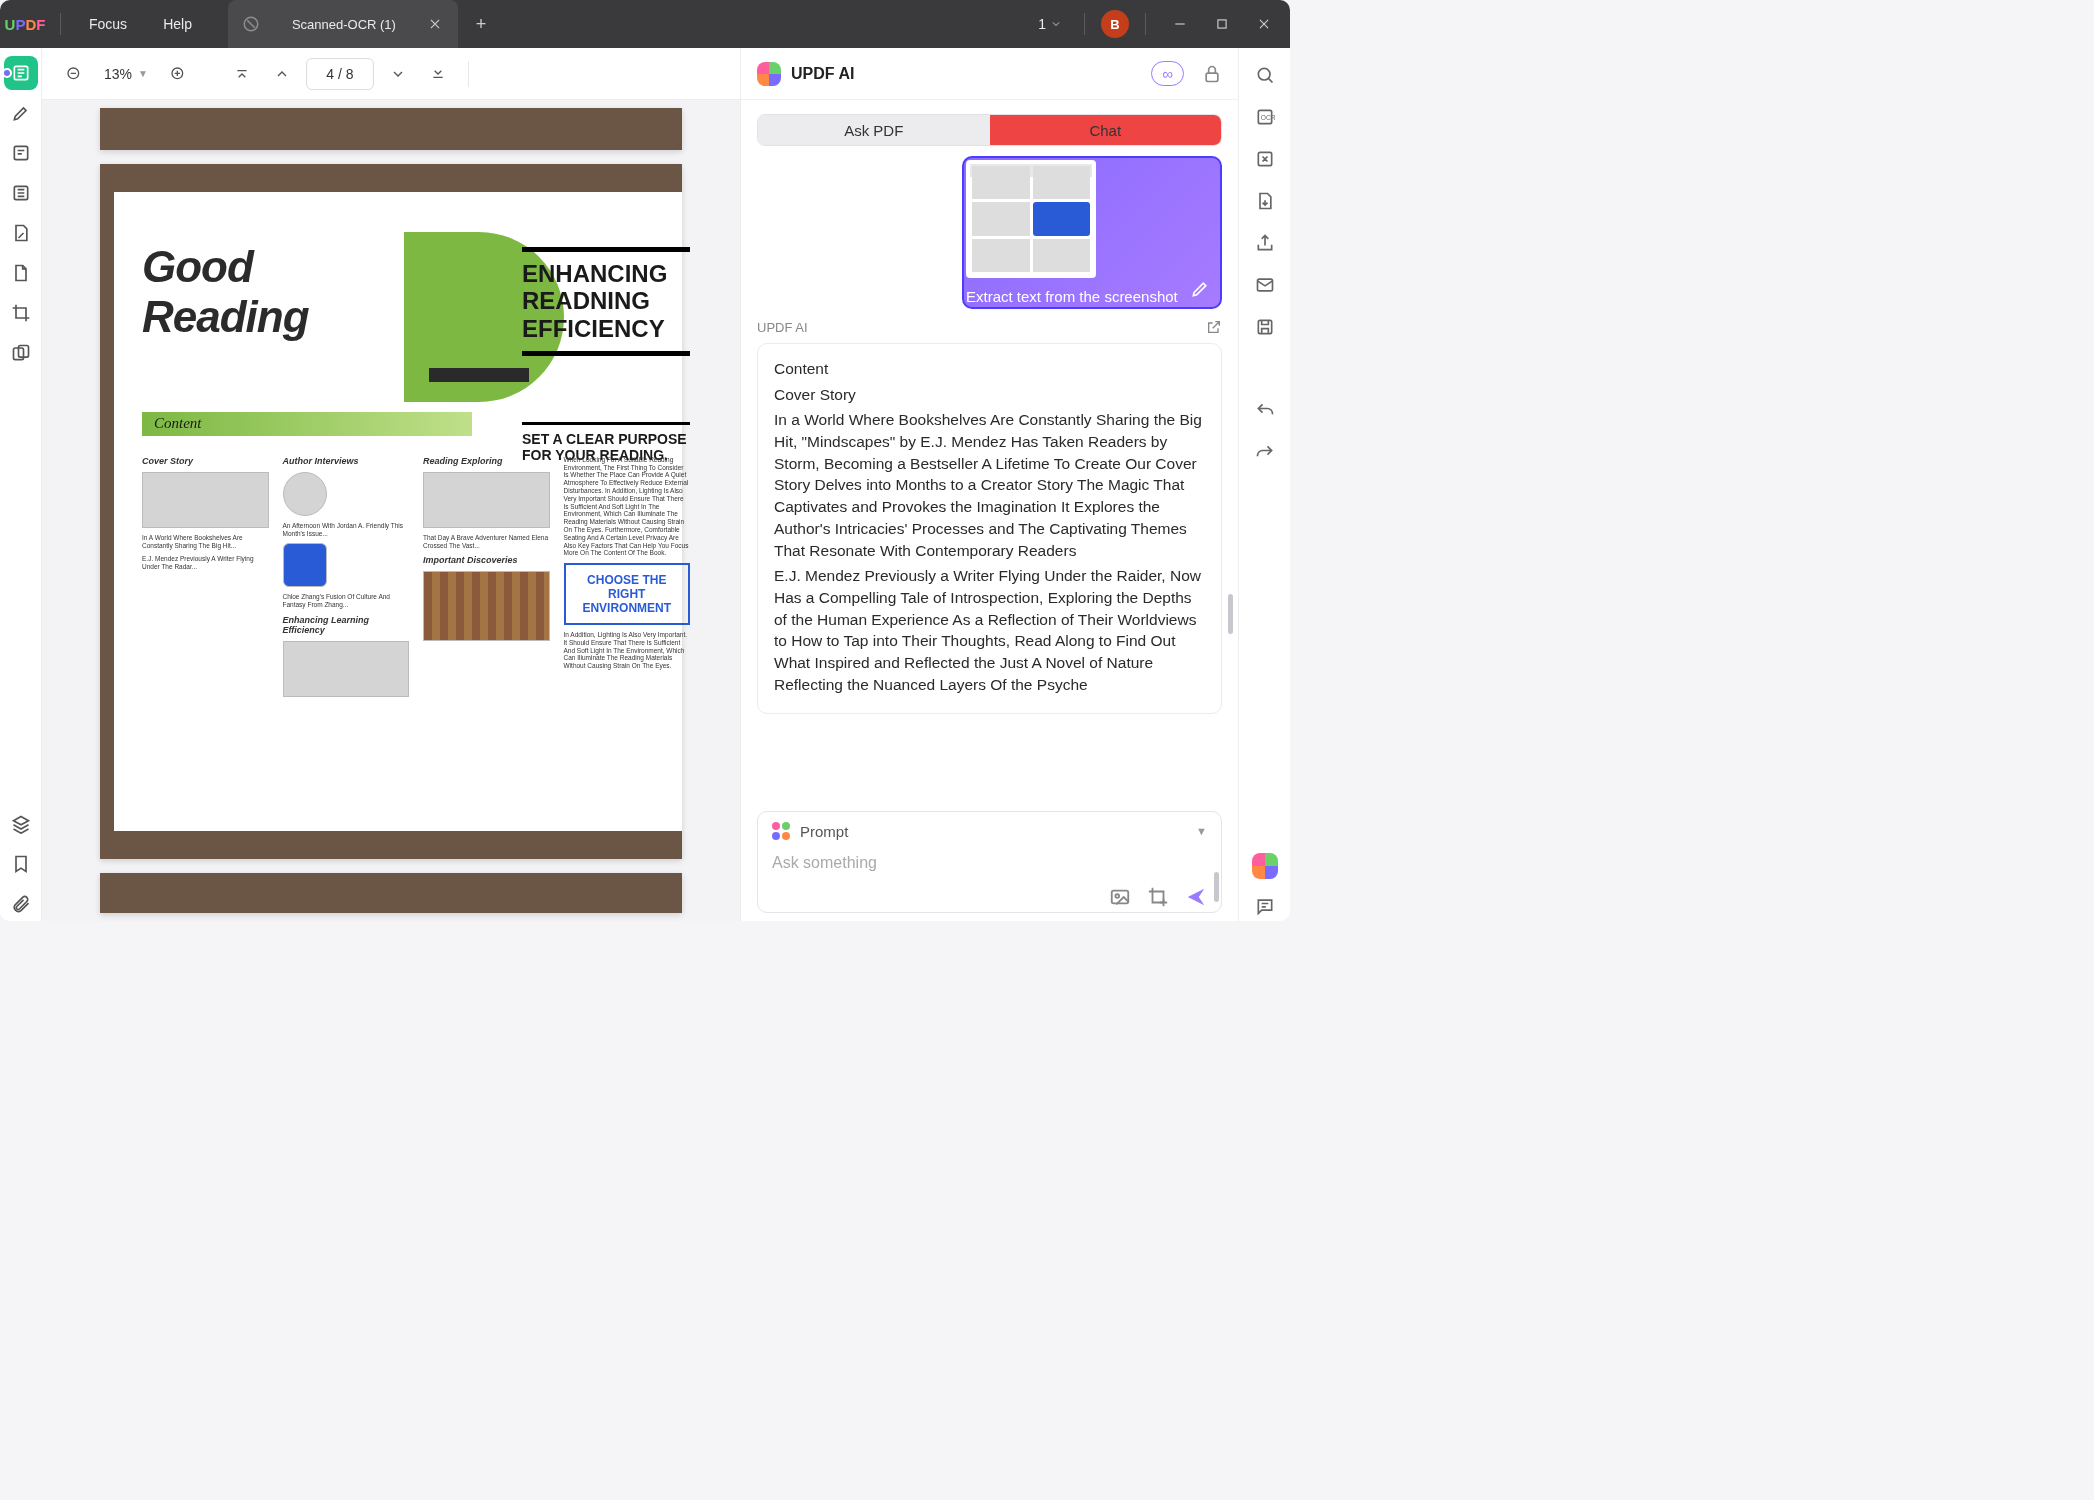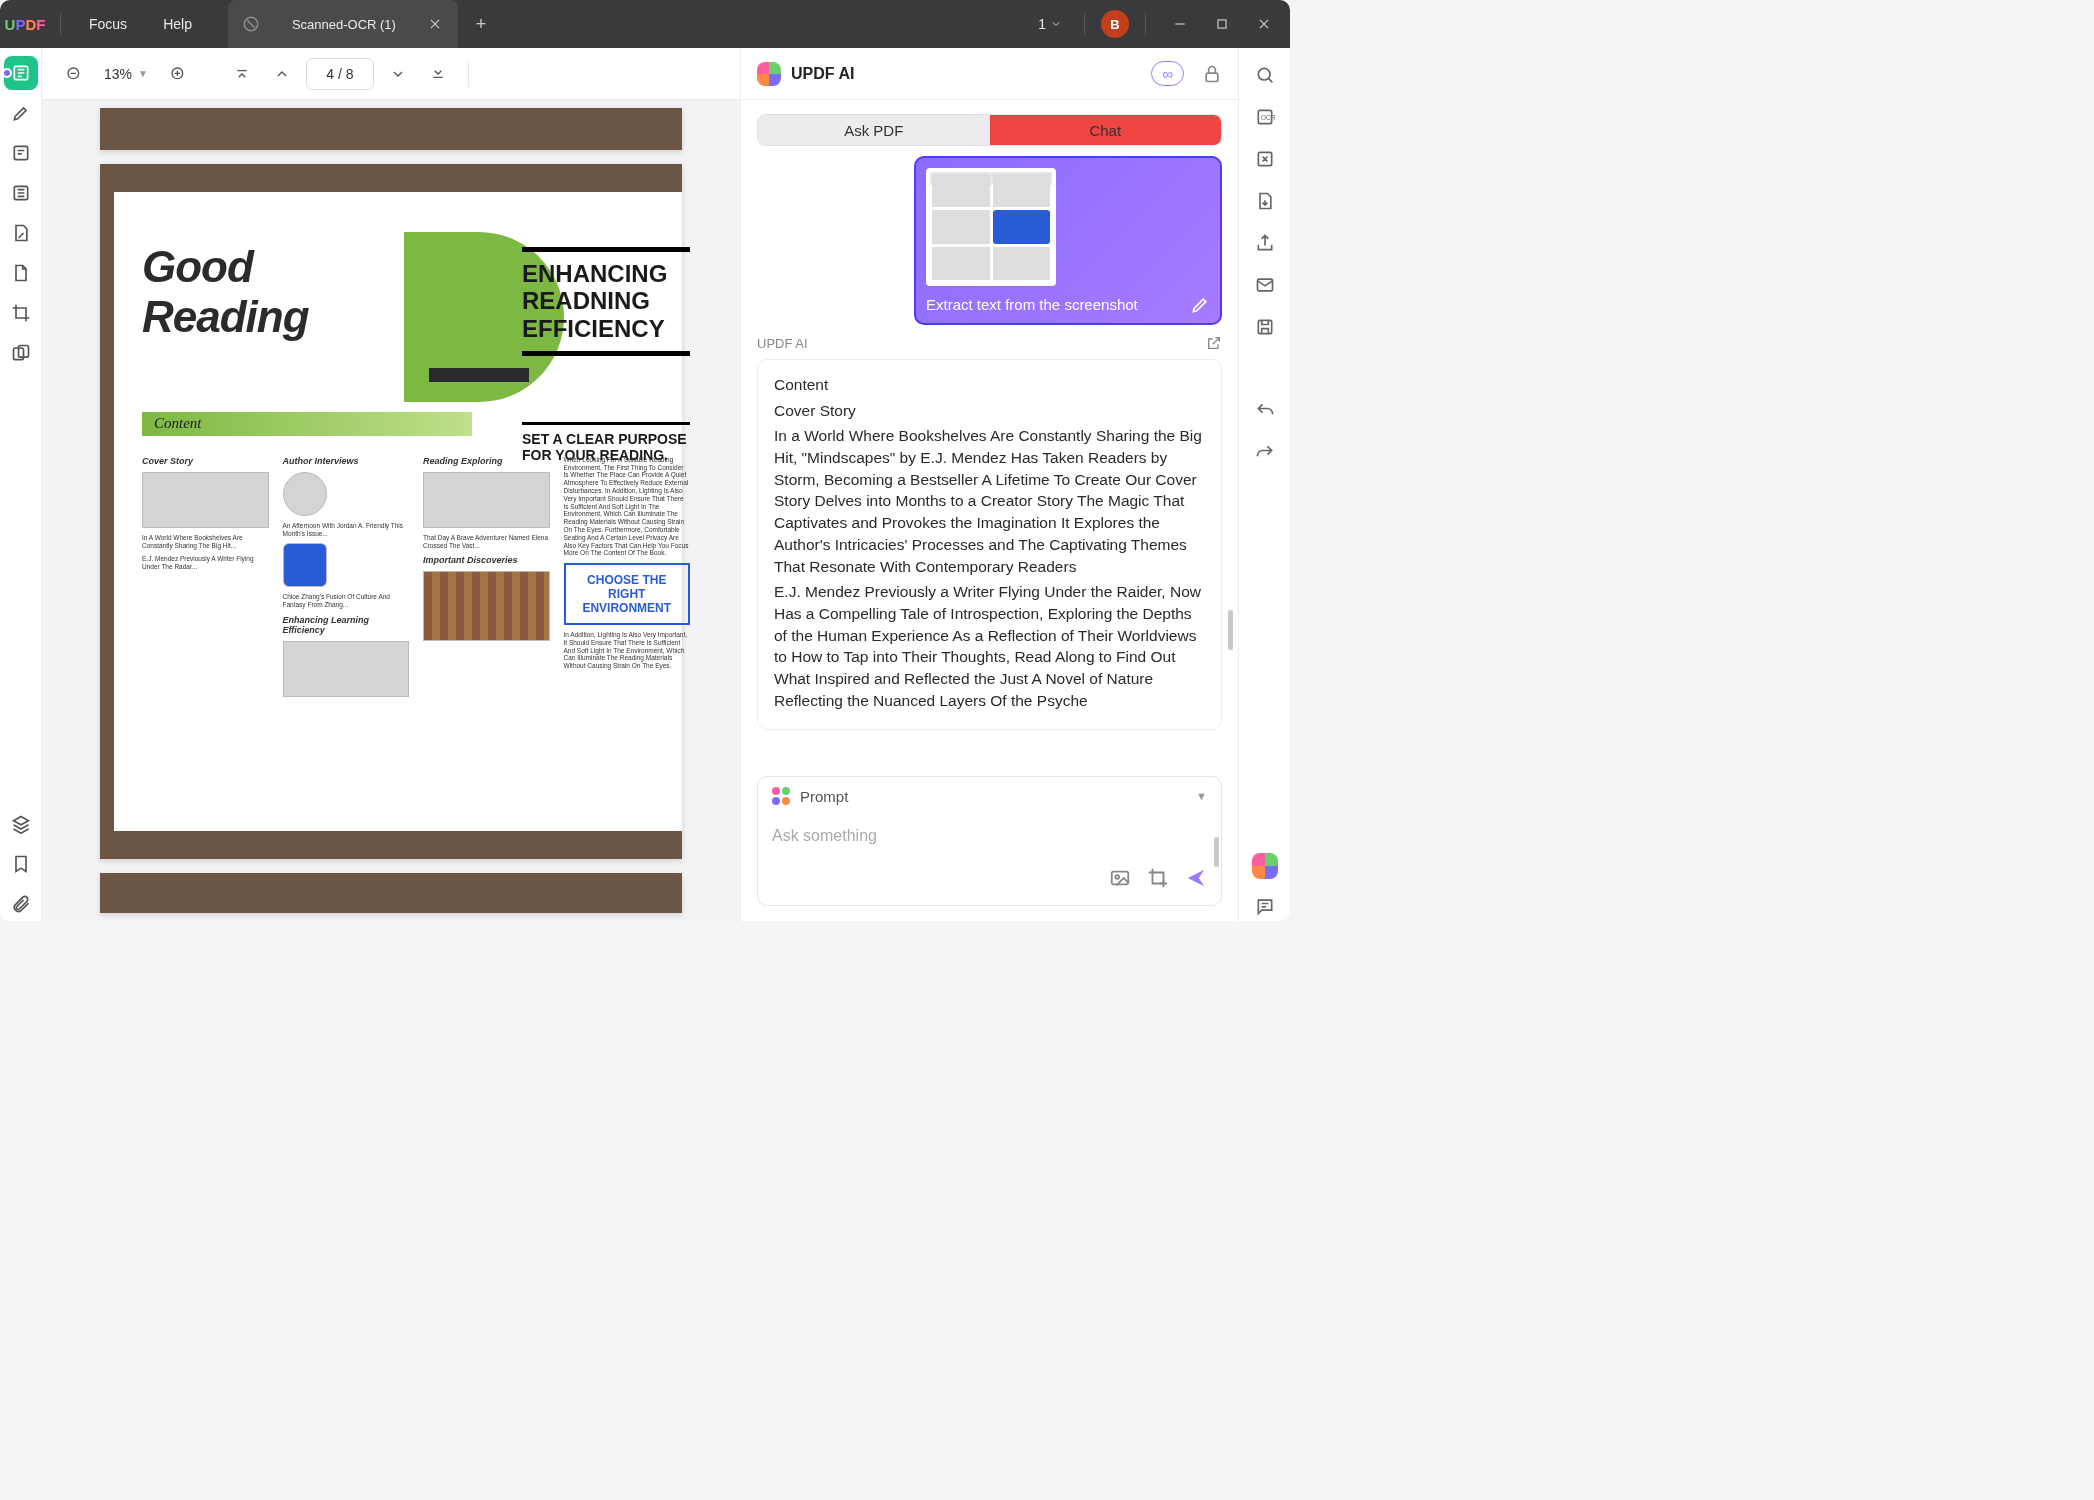--- a/index.html
+++ b/index.html
@@ -73,38 +73,38 @@
 .ai-header { height:52px; display:flex; align-items:center; padding:0 16px; gap:10px; border-bottom:1px solid #f0f0f0; }
 .ai-logo { width:24px; height:24px; border-radius:8px; background:conic-gradient(#6ad16a 0 90deg,#7a6bff 90deg 180deg,#ff8845 180deg 270deg,#ff5e9e 270deg 360deg); }
 .ai-title { font-size:16px; font-weight:700; color:#222; flex:1; }
 .pill { padding:3px 10px; border:1.5px solid #9a7bff; border-radius:14px; color:#9a7bff; font-size:15px; cursor:pointer; }
 .lock { width:20px; height:20px; color:#888; cursor:pointer; margin-left:8px; }
 .seg { display:flex; margin:14px 16px 0; border:1px solid #e2e2e6; border-radius:8px; overflow:hidden; height:32px; }
 .seg-btn { flex:1; display:flex; align-items:center; justify-content:center; font-size:15px; cursor:pointer; background:#ececef; color:#333; }
 .seg-btn.active { background:#ef4444; }
 
 .chat-body { flex:1; overflow:auto; padding:10px 16px 0; display:flex; flex-direction:column; position:relative; }
-.bubble { align-self:flex-end; width:308px; background:linear-gradient(135deg,#8b6bff,#a67bff); border:2px solid #4a3dff; border-radius:10px; padding:10px; color:#fff; position:relative; }
+.bubble { align-self:flex-end; width:260px; background:linear-gradient(135deg,#8b6bff,#a67bff); border:2px solid #4a3dff; border-radius:10px; padding:2px; color:#fff; position:relative; }
 .bubble .imgprev { width:130px; height:118px; background:#fff; border-radius:4px; margin-bottom:10px; padding:4px; }
 .imgprev-inner { width:100%; height:100%; background:linear-gradient(#e8e8e8 0 12%, #fff 12% 100%); display:grid; grid-template-columns:1fr 1fr; grid-template-rows:repeat(3,1fr); gap:3px; padding:2px; }
 .imgprev-inner div { background:#ddd; }
 .imgprev-inner div:nth-child(4) { background:#2a5bd7; border-radius:3px; }
 .bubble-text { font-size:15px; }
 .bubble-edit { position:absolute; right:10px; bottom:8px; width:20px; height:20px; color:#fff; }
 
 .arrow { position:absolute; left:118px; top:230px; width:80px; height:70px; pointer-events:none; }
 
 .src-row { display:flex; align-items:center; justify-content:space-between; margin-top:10px; font-size:13px; color:#888; }
 .ext-link { width:16px; height:16px; cursor:pointer; color:#888; }
 
 .response { margin-top:8px; border:1px solid #ececef; border-radius:10px; padding:14px 16px; font-size:15.5px; color:#2a2a2a; line-height:1.4; background:#fff; position:relative; }
 .response p { margin-bottom:4px; }
 .scroll-ind { position:absolute; right:-12px; top:250px; width:5px; height:40px; background:#c7c7cd; border-radius:3px; }
 
-.composer { margin:12px 16px 15px; border:1px solid #e4e4ea; border-radius:10px; padding:10px 14px 16px; display:flex; flex-direction:column; gap:14px; }
+.composer { margin:12px 16px 8px; border:1px solid #e4e4ea; border-radius:10px; padding:10px 14px 4px; display:flex; flex-direction:column; gap:6px; }
 .prompt-row { display:flex; align-items:center; gap:10px; }
 .prompt-icon { width:18px; height:18px; display:grid; grid-template-columns:1fr 1fr; grid-template-rows:1fr 1fr; gap:2px; }
 .prompt-icon span { border-radius:50%; }
 .prompt-icon span:nth-child(1){background:#ff5e9e;} .prompt-icon span:nth-child(2){background:#6ad16a;} .prompt-icon span:nth-child(3){background:#7a6bff;} .prompt-icon span:nth-child(4){background:#ff8845;}
 .prompt-label { font-size:15px; color:#555; flex:1; }
 .prompt-chev { color:#999; font-size:11px; }
 .input-row { display:flex; align-items:center; gap:10px; }
 .ask-input { flex:1; border:none; outline:none; font-size:16px; color:#333; padding:8px 0; background:transparent; }
 .ask-input::placeholder { color:#aaa; }
 .comp-actions { display:flex; gap:16px; align-items:center; justify-content:flex-end; }

